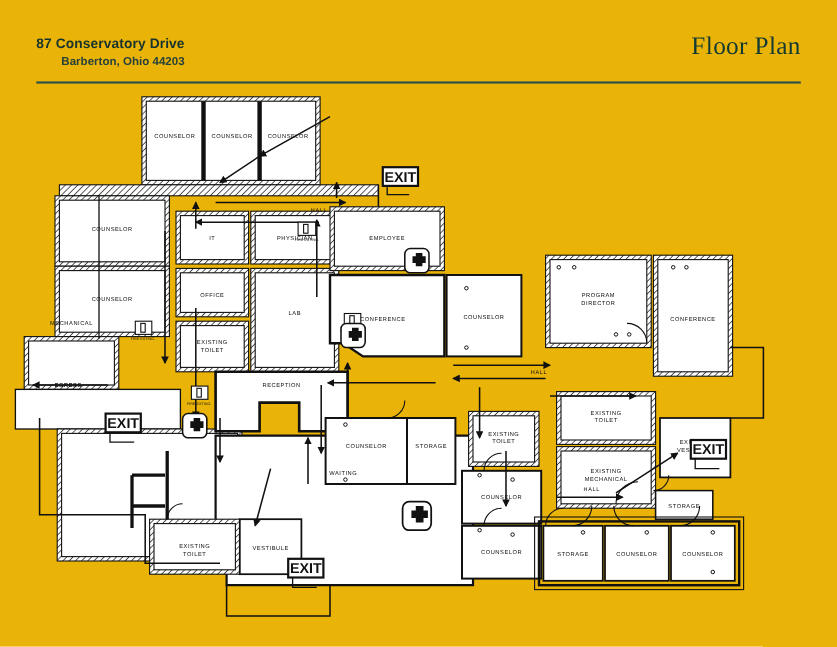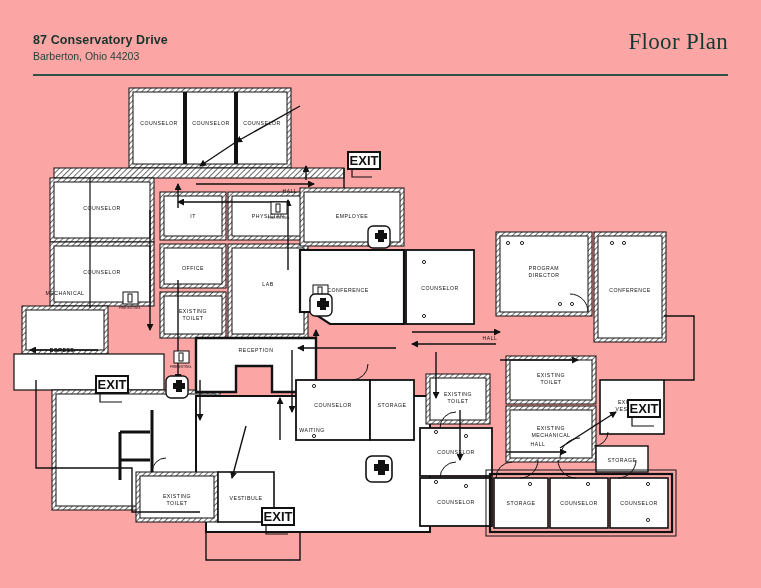--- a/index.html
+++ b/index.html
@@ -6,21 +6,21 @@
   html, body {
     margin: 0; padding: 0;
     width: 761px; height: 588px;
     background: #ffffff;
     font-family: "Liberation Sans", sans-serif;
     overflow: hidden;
   }
   #page {
     position: relative;
     width: 761px; height: 588px;
-    background: #fca5a5;
+    background: #eab308;
   }
 
   
   #header {
     position: absolute;
     left: 0; top: 0;
     width: 761px; height: 80px;
   }
   #address-block {
     position: absolute;
@@ -29,25 +29,26 @@
   #address-line1 {
     font-size: 12.5px;
     font-weight: bold;
     color: #17332c;
     letter-spacing: 0.1px;
     line-height: 16px;
     white-space: nowrap;
   }
   #address-line2 {
     font-size: 10.5px;
-    font-weight: normal;
+    font-weight: bold;
     color: #27423b;
     line-height: 15px;
     margin-top: 1px;
     white-space: nowrap;
+    text-align: right;
   }
   #doc-title {
     position: absolute;
     right: 33px; top: 29px;
     font-family: "Liberation Serif", serif;
     font-size: 23px;
     color: #123a32;
     letter-spacing: 0.3px;
     white-space: nowrap;
   }

